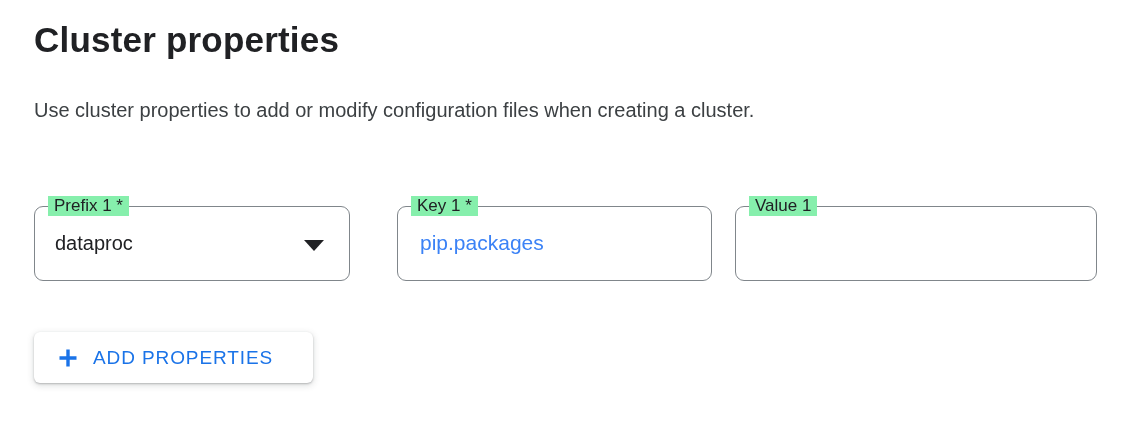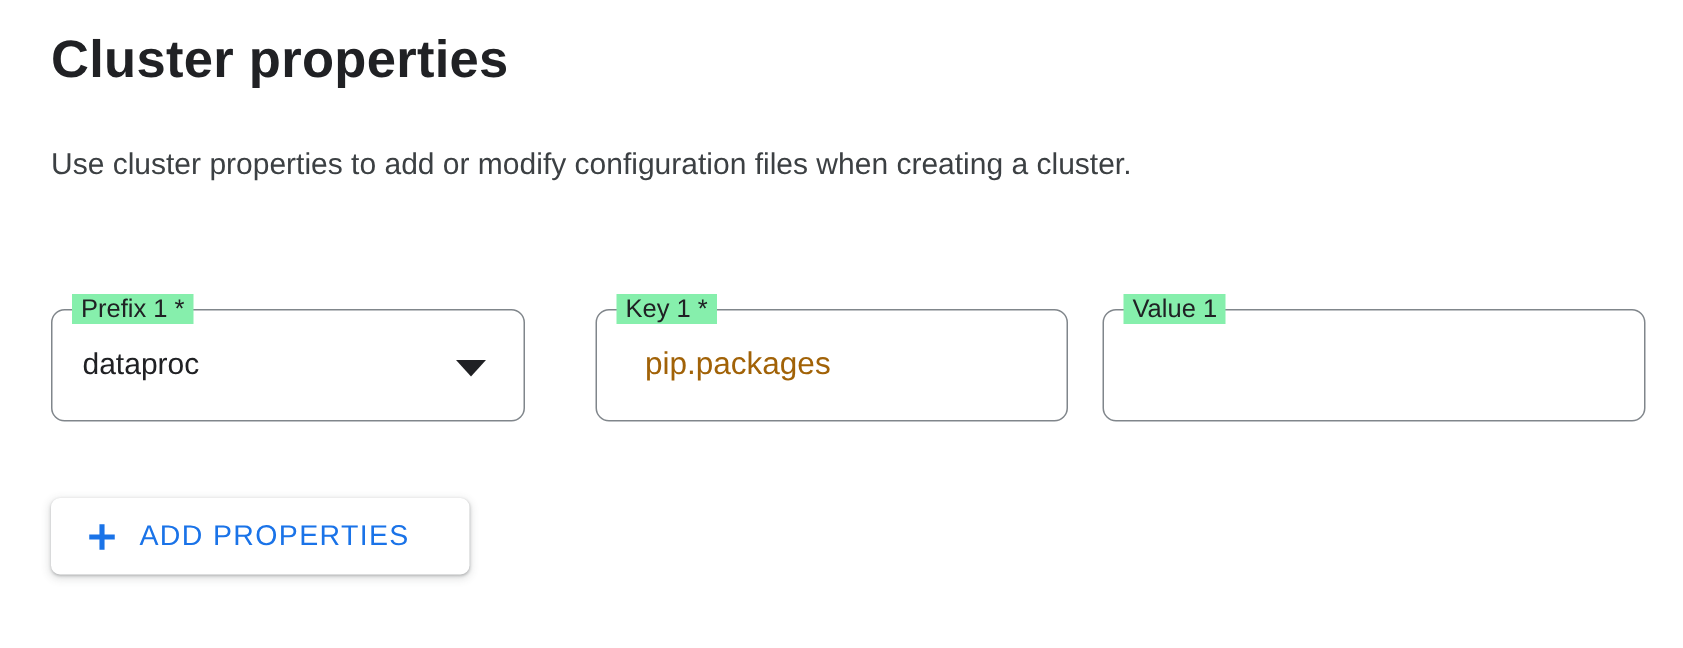--- a/index.html
+++ b/index.html
@@ -40,24 +40,24 @@
     white-space: nowrap;
   }
   .dropdown-arrow {
     position: absolute; right: 25px; top: 33px;
     width: 0; height: 0;
     border-left: 10px solid transparent;
     border-right: 10px solid transparent;
     border-top: 11px solid #202124;
   }
   .field-input {
-    position: absolute; left: 32px; top: 1px; right: 8px;
+    position: absolute; left: 22px; top: 1px; right: 8px;
     height: 70px; border: none; outline: none; padding: 0;
     font-family: "Liberation Sans", sans-serif;
-    font-size: 21px; color: #a16207; background: transparent;
+    font-size: 21px; color: #3b82f6; background: transparent;
     white-space: nowrap; overflow: hidden;
   }
   .add-btn {
     position: absolute; left: 34px; top: 332px; height: 51px;
     display: flex; align-items: center; gap: 13px;
     padding: 0 40px 0 22px;
     background: #ffffff; border: none; border-radius: 6px;
     box-shadow: 0 1px 2px rgba(60,64,67,0.30), 0 2px 6px 1px rgba(60,64,67,0.15);
     cursor: pointer; color: #1a73e8;
   }

